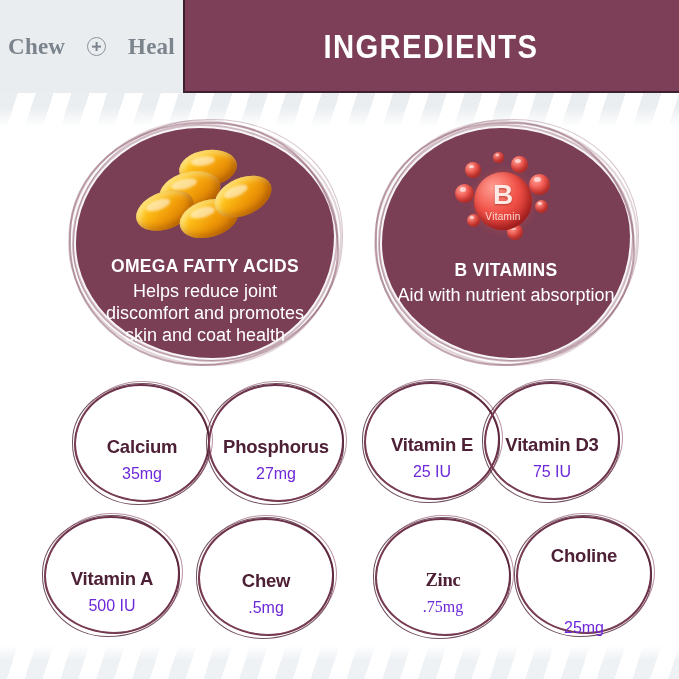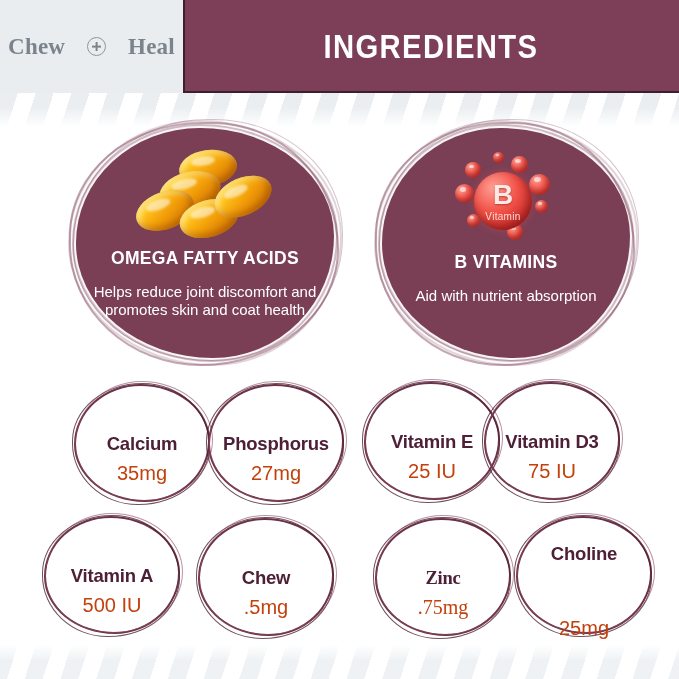--- a/index.html
+++ b/index.html
@@ -116,25 +116,25 @@
     border-radius:51% 49% 50% 52% / 52% 48% 52% 48%;
   }
 
   .feature-inner{
     position:relative; z-index:3; width:100%; height:100%;
     display:flex; flex-direction:column; align-items:center;
     padding-top:22px;
   }
   .feature-title{
     color:#fff; font-weight:bold; font-size:17.5px; letter-spacing:.3px;
-    margin-top:6px; text-align:right;
+    margin-top:14px; text-align:right;
   }
   .feature-desc{
-    color:#fff; font-size:15px; line-height:1.22; text-align:center;
-    margin-top:14px; max-width:225px;
+    color:#fff; font-size:18px; line-height:1.22; text-align:center;
+    margin-top:4px; max-width:225px;
   }
 
   
   .capsules{ position:relative; width:140px; height:92px; }
   .cap{
     position:absolute; border-radius:50%;
     background:linear-gradient(150deg,#ffe27a 0%,#ffc219 28%,#f09a08 58%,#c86d05 100%);
     box-shadow:inset -3px -4px 7px rgba(150,70,0,.55), inset 3px 4px 6px rgba(255,240,160,.7);
   }
   .cap::after{
@@ -205,21 +205,21 @@
     border-radius:48% 52% 51% 49% / 52% 49% 51% 48%;
   }
   .cell-label{
     position:relative; z-index:2;
     color:#4d2036; font-size:18.5px; font-weight:bold; letter-spacing:-.2px;
     white-space:nowrap;
     margin-top:32px;
   }
   .cell-value{
     position:relative; z-index:2;
-    color:#c2410c; font-size:20px; margin-top:7px; white-space:nowrap;
+    color:#6d28d9; font-size:16px; margin-top:7px; white-space:nowrap;
   }
 
   
   .cell.r1c1{ left:66px;  top:0px;   }
   .cell.r1c2{ left:200px; top:0px;text-align:center;   }
   .cell.r1c3{ left:356px; top:-2px;  }
   .cell.r1c4{ left:476px; top:-2px;  }
   
   .cell.r2c1{ left:36px;  top:132px;justify-content:center; }
   .cell.r2c2{ left:190px; top:134px; }

